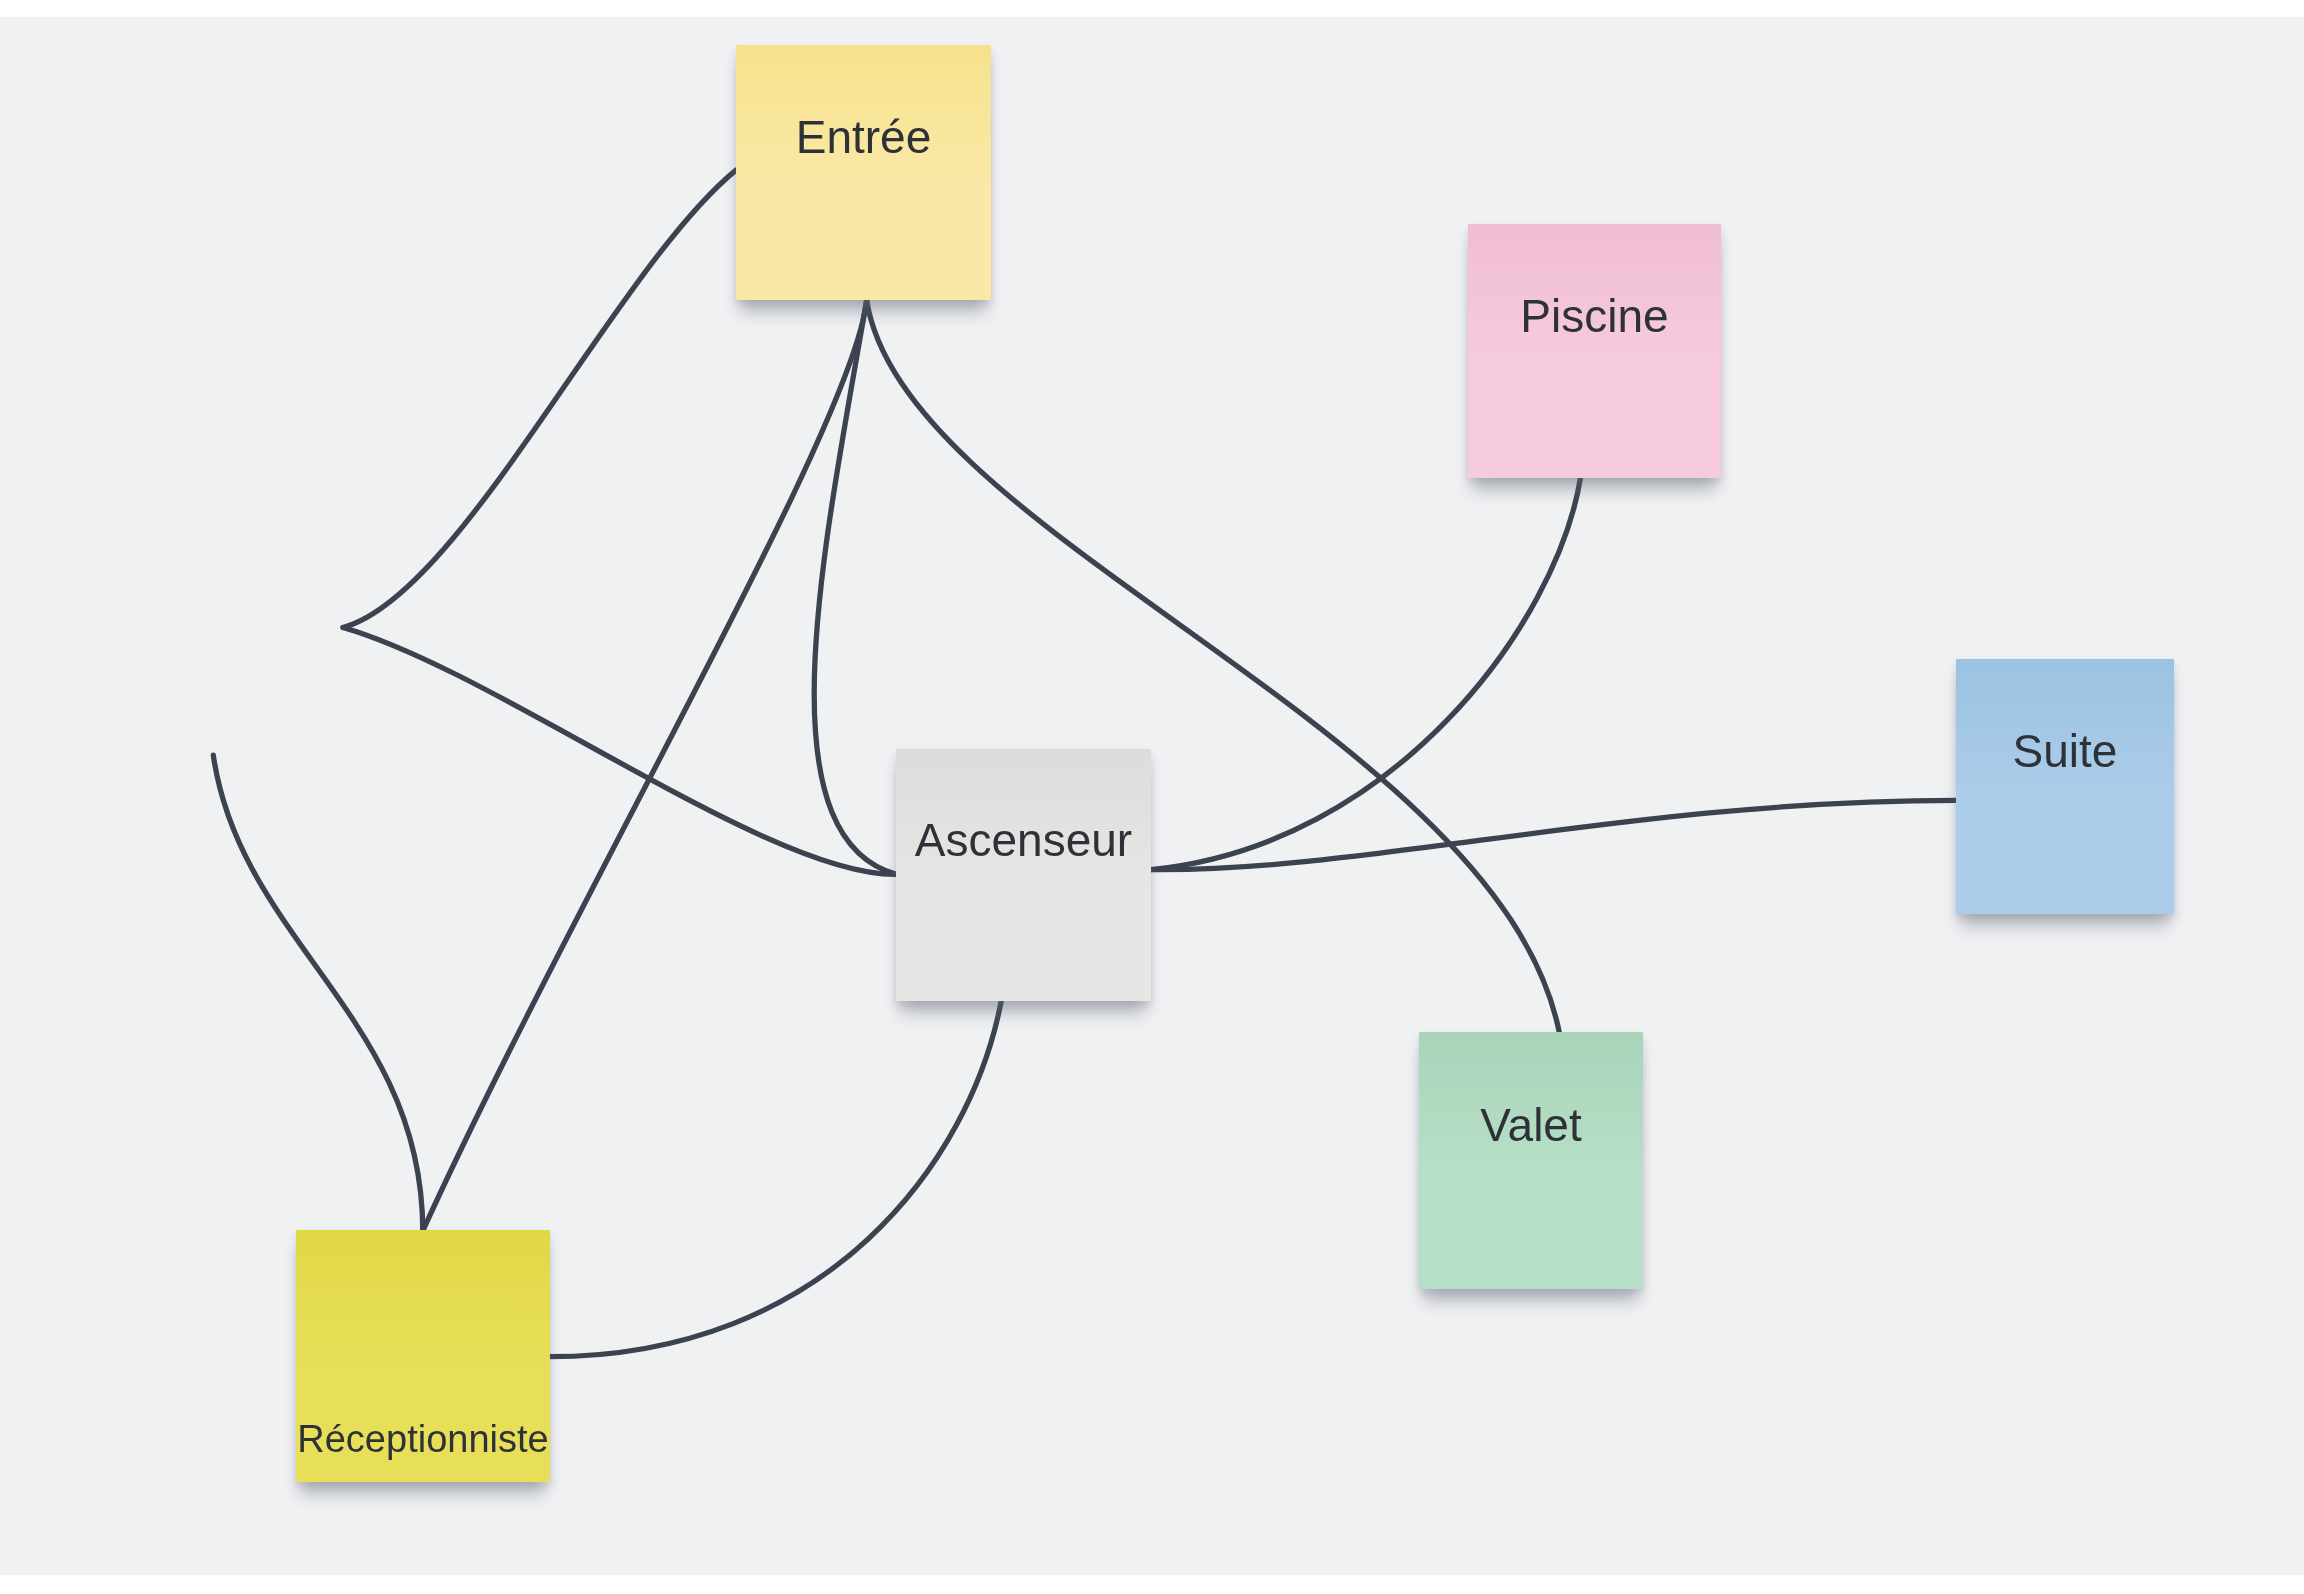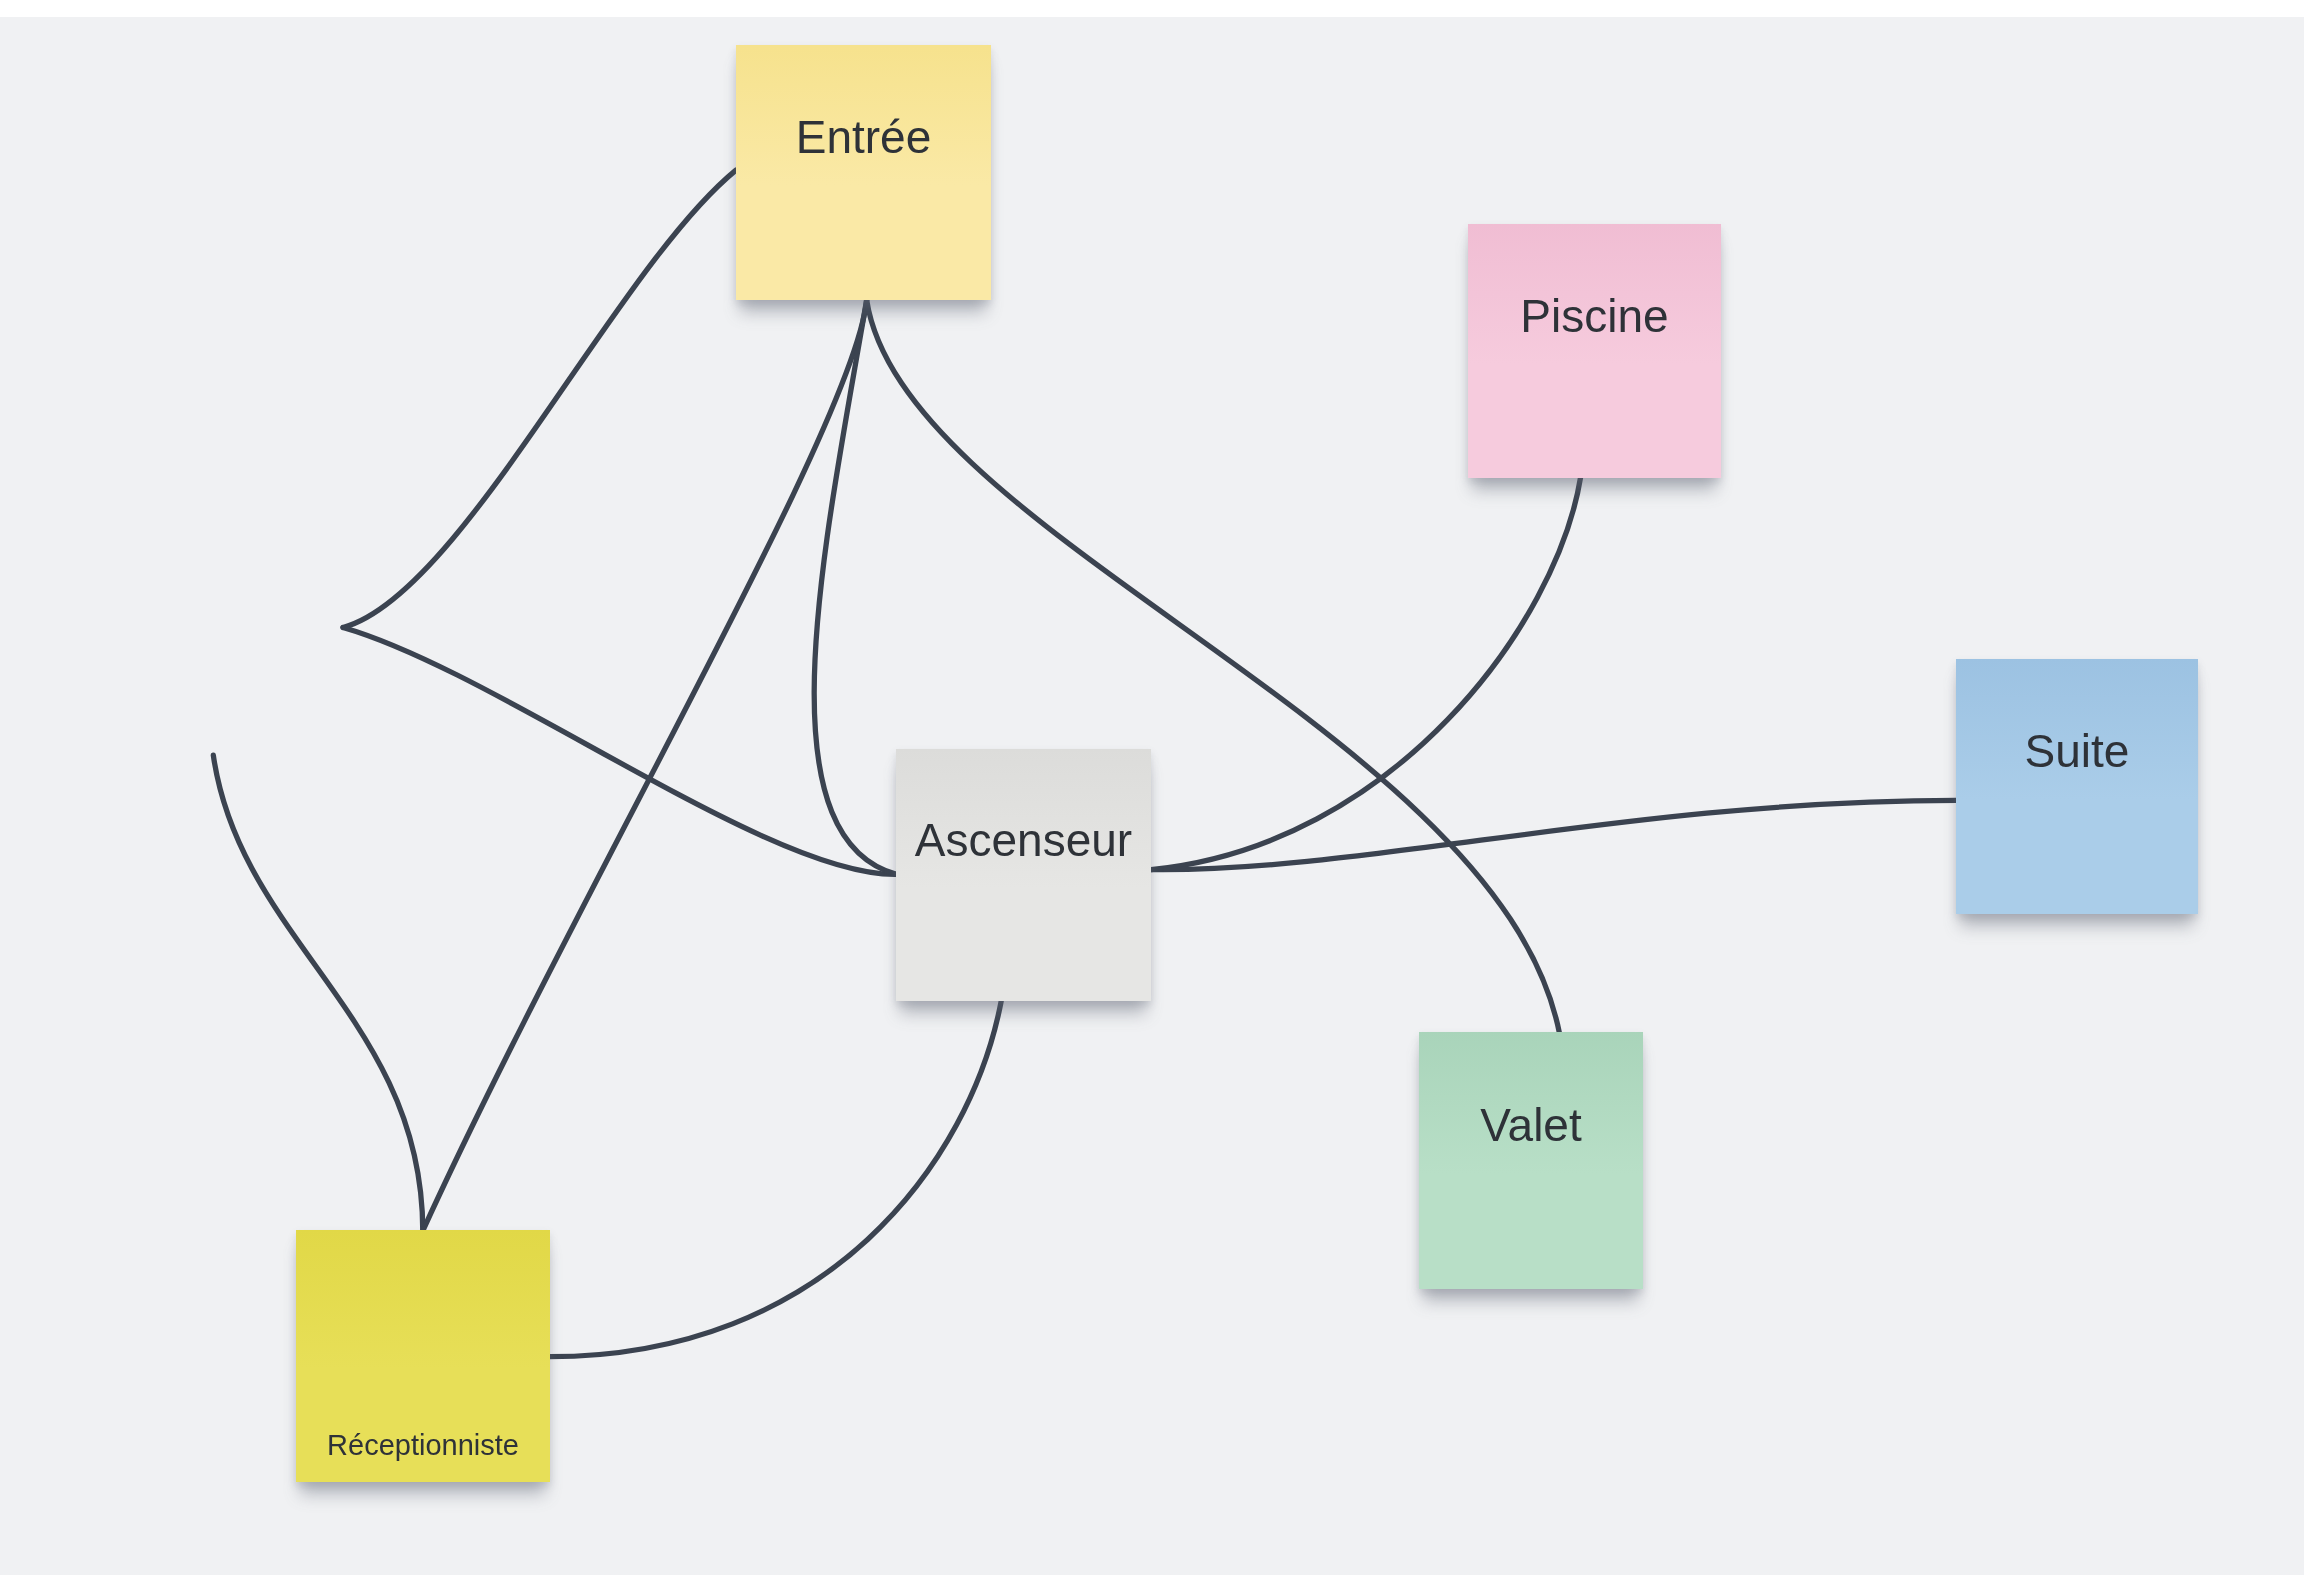--- a/index.html
+++ b/index.html
@@ -51,27 +51,27 @@
         <path d="M1645,497 C1620,650 1450,880 1198,905" fill="none" stroke="#3B4350" stroke-width="5.5" stroke-linecap="round"></path>
         <path d="M1198,905 C1420,908 1700,833 2036,833" fill="none" stroke="#3B4350" stroke-width="5.5" stroke-linecap="round"></path>
         <path d="M1042,1042 C1010,1210 860,1412 572,1412" fill="none" stroke="#3B4350" stroke-width="5.5" stroke-linecap="round"></path>
       </svg>
   <div class="note layout-center" style="left: 736px; top: 28px; width: 255px; height: 255px; background: linear-gradient(rgb(246, 226, 141) 0%, rgb(250, 233, 166) 55%); font-size: 46px; color: rgb(46, 50, 56);">
         <span class="label-line">Entrée</span>
       </div>
       <div class="note layout-center" style="left: 1460px; top: 207px; width: 253px; height: 254px; background: linear-gradient(rgb(240, 189, 211) 0%, rgb(246, 203, 221) 55%); font-size: 46px; color: rgb(46, 50, 56); margin-left: 8px;">
         <span class="label-line">Piscine</span>
       </div>
-      <div class="note layout-center" style="left: 1956px; top: 642px; width: 242px; height: 255px; background: linear-gradient(rgb(156, 194, 226) 0%, rgb(170, 205, 233) 55%); font-size: 46px; color: rgb(46, 50, 56);">
+      <div class="note layout-center" style="left: 1956px; top: 642px; width: 218px; height: 255px; background: linear-gradient(rgb(156, 194, 226) 0%, rgb(170, 205, 233) 55%); font-size: 46px; color: rgb(46, 50, 56);">
         <span class="label-line">Suite</span>
       </div>
       <div class="note layout-center" style="left: 896px; top: 732px; width: 255px; height: 252px; background: linear-gradient(rgb(220, 220, 218) 0%, rgb(230, 230, 228) 55%); font-size: 46px; color: rgb(46, 50, 56);">
         <span class="label-line">Ascenseur</span>
       </div>
       <div class="note layout-center" style="left: 1419px; top: 1015px; width: 224px; height: 257px; background: linear-gradient(rgb(169, 212, 186) 0%, rgb(184, 223, 199) 55%); font-size: 46px; color: rgb(46, 50, 56);">
         <span class="label-line">Valet</span>
       </div>
-      <div class="note layout-bottom" style="left: 296px; top: 1213px; width: 254px; height: 252px; background: linear-gradient(rgb(225, 216, 71) 0%, rgb(231, 223, 88) 55%); font-size: 29px; color: rgb(46, 50, 56);">
+      <div class="note layout-bottom" style="left: 296px; top: 1213px; width: 254px; height: 252px; background: linear-gradient(rgb(225, 216, 71) 0%, rgb(231, 223, 88) 55%); font-size: 38px; color: rgb(46, 50, 56);">
         <span class="label-line">Réceptionniste</span>
       </div>
     </div>
 </div>
 
 
 </body></html>

